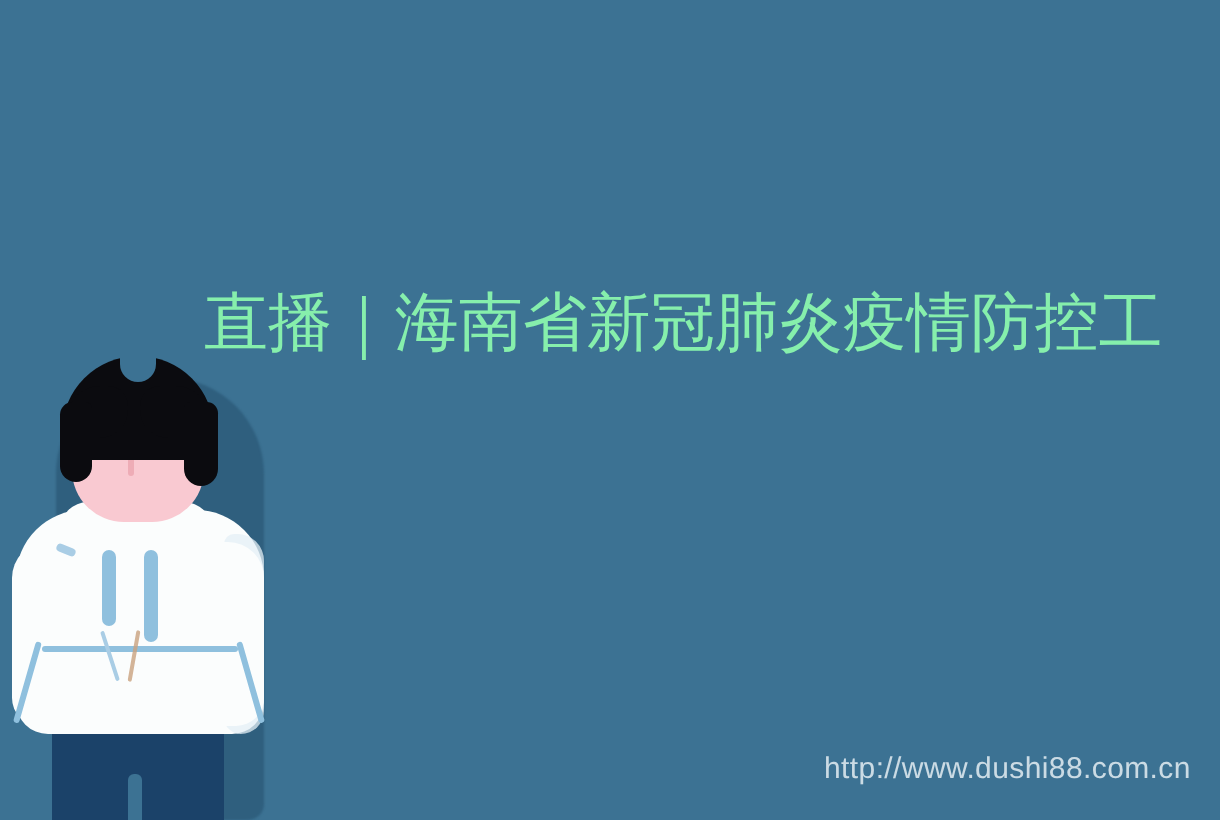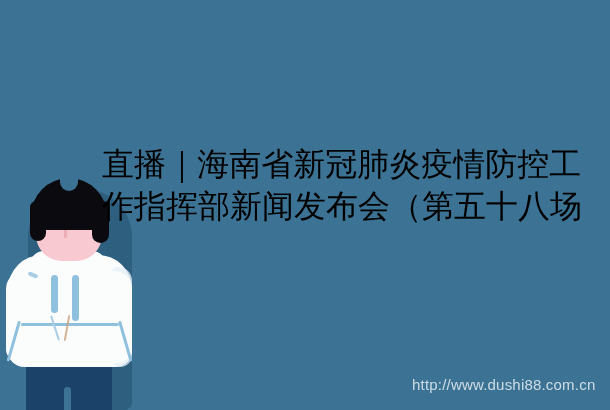--- a/index.html
+++ b/index.html
@@ -309,26 +309,26 @@
     transform: rotate(10deg);
     opacity: .8;
   }
 
   
   #title {
     position: absolute;
     left: 102px;
     top: 143px;
     width: 500px;
-    color: #000000;
+    color: #86efac;
     font-size: 32px;
     line-height: 42px;
     letter-spacing: 0px;
     white-space: nowrap;
-    font-family: Liberation Sans, sans-serif;
+    font-family: Liberation Mono, monospace;
   }
   #title .tline {
     display: block;
   }
 
   
   #watermark {
     position: absolute;
     left: 412px;
     top: 376px;
@@ -377,18 +377,17 @@
 
     <div class="pocket-top"></div>
     <div class="pocket-edge-l"></div>
     <div class="pocket-edge-r"></div>
     <div class="pocket-crease-a"></div>
     <div class="pocket-crease-b"></div>
   </div>
 
   <div id="title">
     <span class="tline">直播｜海南省新冠肺炎疫情防控工</span>
-    <span class="tline">作指挥部新闻发布会（第五十八场</span>
   </div>
 
   <div id="watermark">http://www.dushi88.com.cn</div>
 
 </div>
 
 </body></html>

